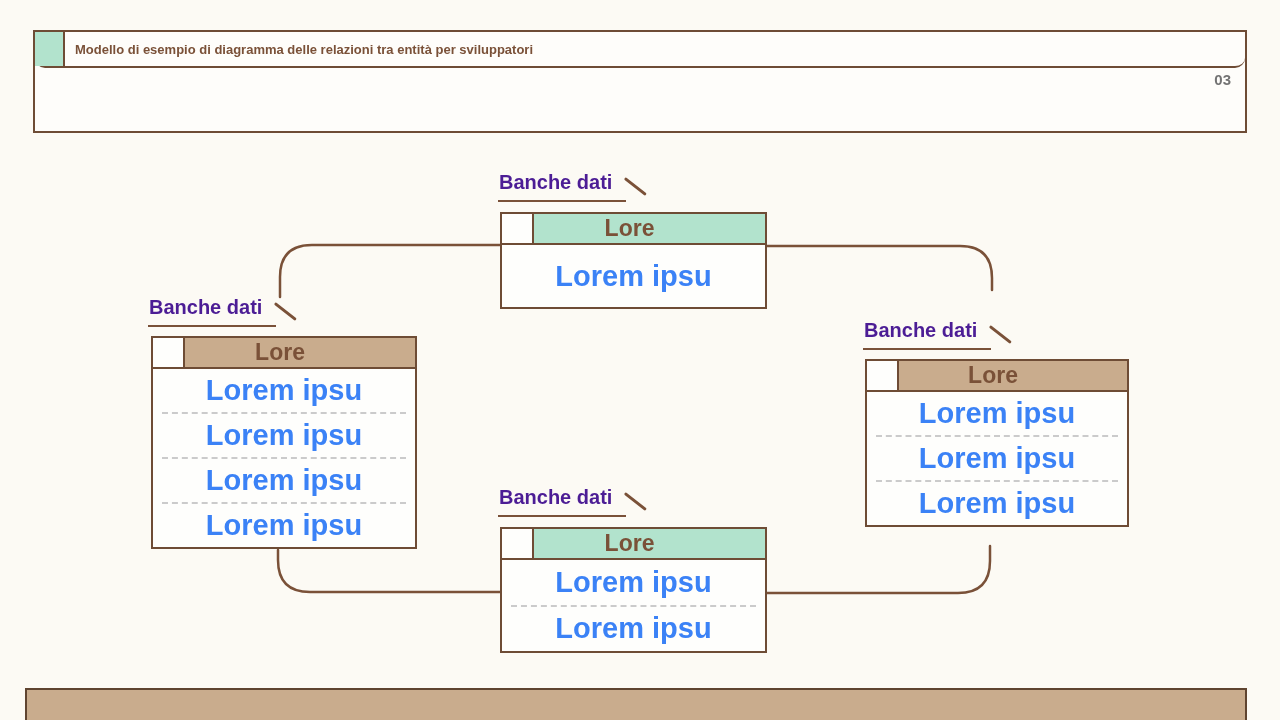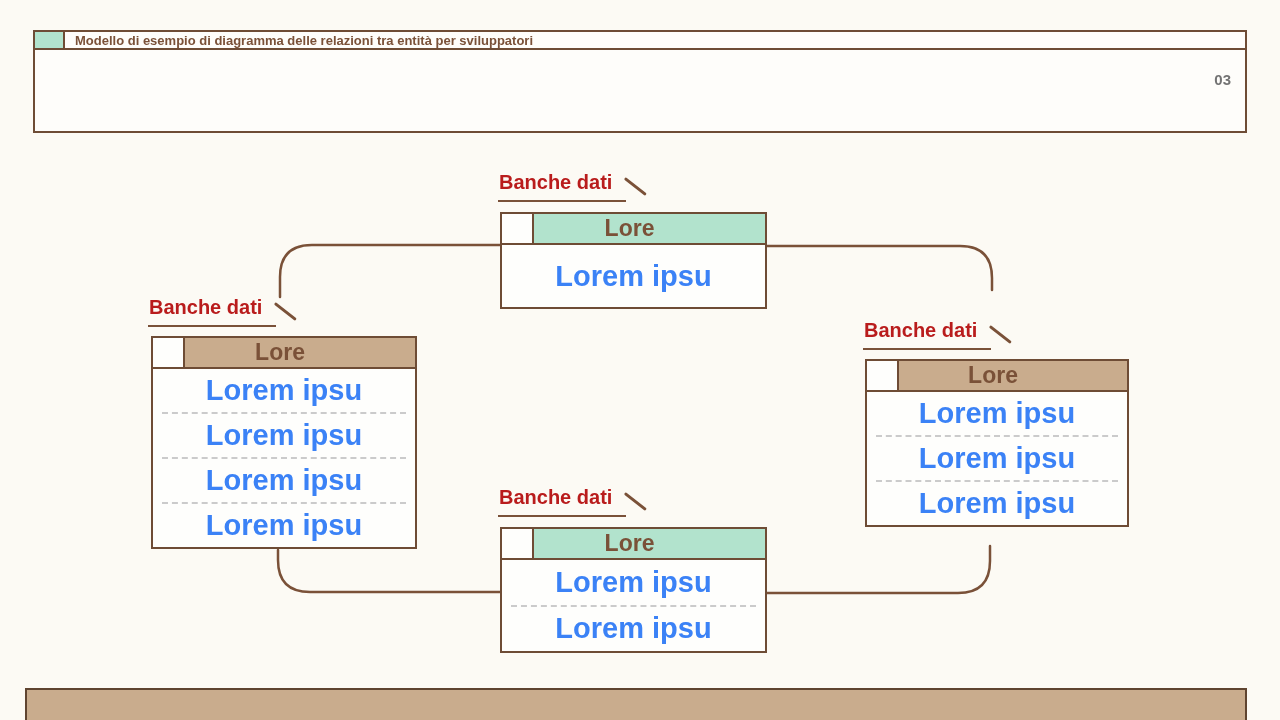--- a/index.html
+++ b/index.html
@@ -9,22 +9,23 @@
     background: #fcfaf4;
   }
   .slide { position: relative; width: 1280px; height: 720px; background: #fcfaf4; }
 
   
   .header-box {
     position: absolute; left: 33px; top: 30px; width: 1214px; height: 103px;
     border: 2px solid #6e4c35; background: #fefdfa;
   }
   .kicker-row {
-    display: flex; align-items: stretch; height: 18px;
+    display: flex; align-items: stretch; height: 36px;
     border-bottom: 2px solid #6e4c35;
+    border-radius: 10px;
   }
   .teal-chip {
     width: 30px; background: #b2e3cd; border-right: 2px solid #6e4c35;
   }
   .kicker {
     flex: 1; display: flex; align-items: center; padding-left: 10px;
     font-size: 13px; font-weight: 700; color: #7a5138;
   }
   .page-num {
     display: flex; align-items: center; padding-right: 14px;
@@ -38,21 +39,21 @@
   
   .connectors {
     position: absolute; left: 0; top: 0; width: 1280px; height: 720px;
     pointer-events: none;
   }
   .connectors path { fill: none; stroke: #7a5138; stroke-width: 2.5; stroke-linecap: round; }
 
   
   .entity-label {
     position: absolute; width: 128px;
-    font-size: 20px; font-weight: 700; color: #b91c1c;
+    font-size: 20px; font-weight: 700; color: #4c1d95;
     padding: 0 0 6px 1px; border-bottom: 2.5px solid #7a5138;
     white-space: nowrap;
   }
   .entity-label .tick {
     position: absolute; right: -23px; top: 14px; width: 27px; height: 2.5px;
     background: #7a5138; transform: rotate(38deg); border-radius: 2px;
   }
 
   
   .entity-table {

